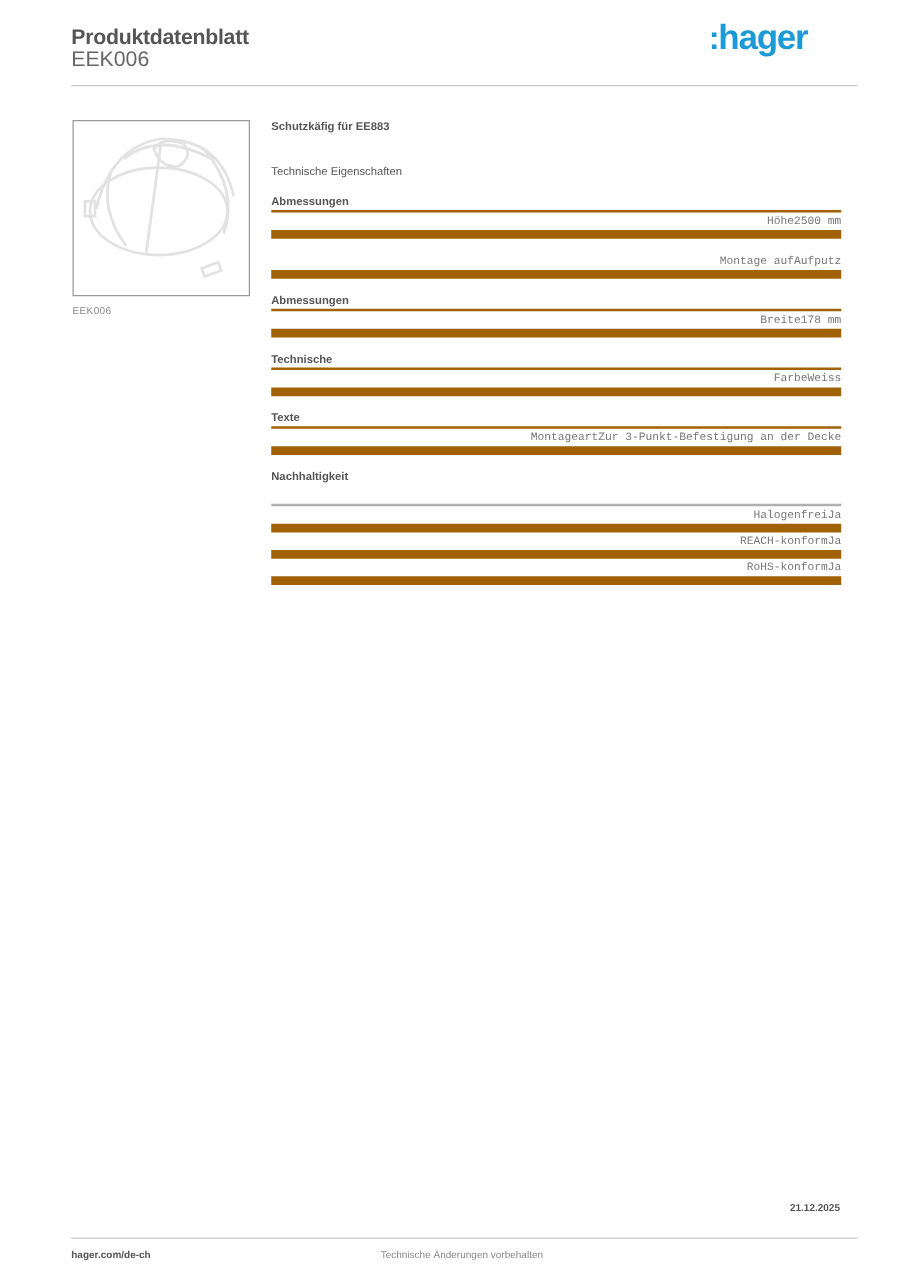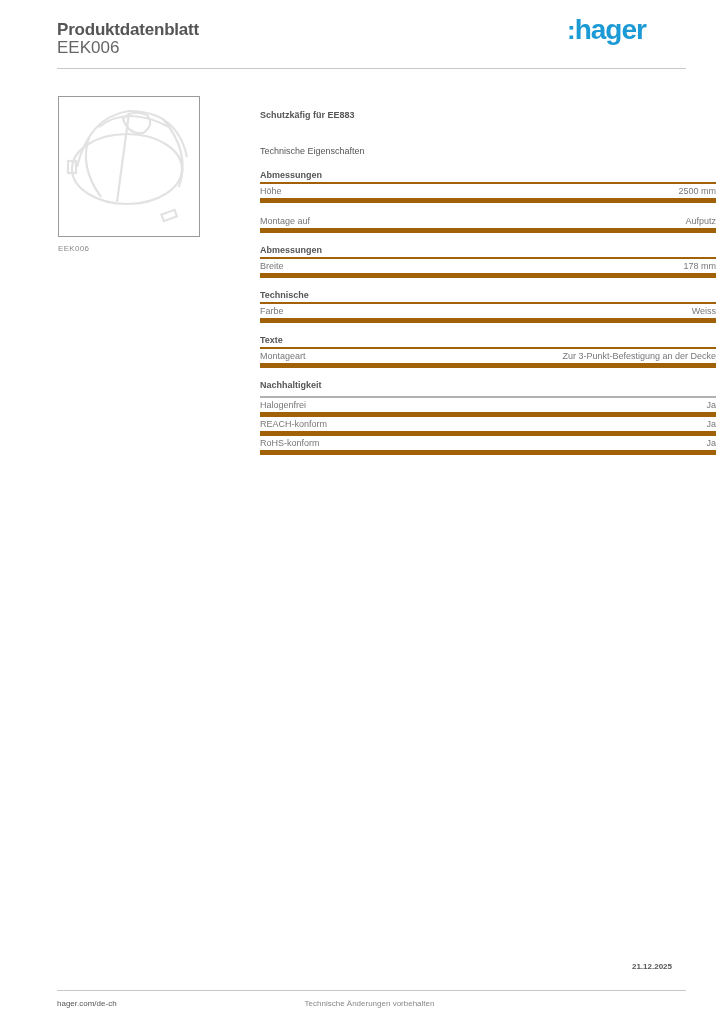--- a/index.html
+++ b/index.html
@@ -8,31 +8,31 @@
   .header-title { position: absolute; left: 57px; top: 20px; font-size: 17px; font-weight: bold; color: #555; letter-spacing: -0.2px; text-align: right; }
   .header-code { position: absolute; left: 57px; top: 38px; font-size: 17px; color: #666; }
   .logo { position: absolute; left: 567px; top: 14px; font-size: 28px; font-weight: bold; color: #1c9ad6; letter-spacing: -1px; }
   .logo .dots { font-size: 26px; }
   .header-rule { position: absolute; left: 57px; top: 68px; width: 629px; height: 1px; background: #c8c8c8; }
 
   .image-box { position: absolute; left: 58px; top: 96px; width: 142px; height: 141px; border: 1px solid #9a9a9a; box-sizing: border-box; background: #fff; }
   .image-box svg { position: absolute; left: 0; top: 0; }
   .image-caption { position: absolute; left: 58px; top: 244px; font-size: 8px; color: #888; letter-spacing: 0.3px; }
 
-  .spec { position: absolute; left: 217px; top: 108px; width: 456px; margin-left: 43px; }
+  .spec { position: absolute; left: 217px; top: 94px; width: 456px; }
   .product-name { font-size: 9px; font-weight: bold; color: #555; height: 14px; line-height: 14px; }
   .section-title { font-size: 9px; font-weight: normal; color: #555; margin-top: 22px; height: 14px; line-height: 14px; }
   .group { margin-top: 11px; }
   .group-title { font-size: 9px; font-weight: bold; color: #555; height: 13px; line-height: 13px; border-bottom: 2px solid #a16207; }
-  .group-title.gap { padding-bottom: 4px; border-bottom: 2px solid #b0b0b0; }
-  .row { display: flex; justify-content: space-between; font-size: 9px; color: #777; height: 13px; line-height: 13px; border-bottom: 5px solid #a16207; padding-top: 1px; }
+  .group-title.gap { padding-bottom: 15px; border-bottom: 2px solid #b0b0b0; }
+  .row { display: flex; justify-content: flex-end; font-size: 9px; color: #777; height: 13px; line-height: 13px; border-bottom: 7px solid #a16207; padding-top: 1px; font-family: Liberation Mono, monospace; }
   .row .val { text-align: right; }
 
   .footer-rule { position: absolute; left: 57px; top: 990px; width: 629px; height: 1px; background: #c8c8c8; }
-  .footer-left { position: absolute; left: 57px; top: 999px; font-size: 8px; font-weight: normal; color: #555; }
+  .footer-left { position: absolute; left: 57px; top: 999px; font-size: 8px; font-weight: bold; color: #555; }
   .footer-center { position: absolute; left: 0; width: 739px; text-align: center; top: 999px; font-size: 8px; color: #888; }
   .footer-right { position: absolute; right: 52px; top: 962px; font-size: 8px; font-weight: bold; color: #555; }
 </style>
 </head>
 <body>
 
 <div>
   <div class="header-title">Produktdatenblatt</div>
   <div class="header-code">EEK006</div>
   <div class="logo"><span class="dots">:</span><span>hager</span></div>

